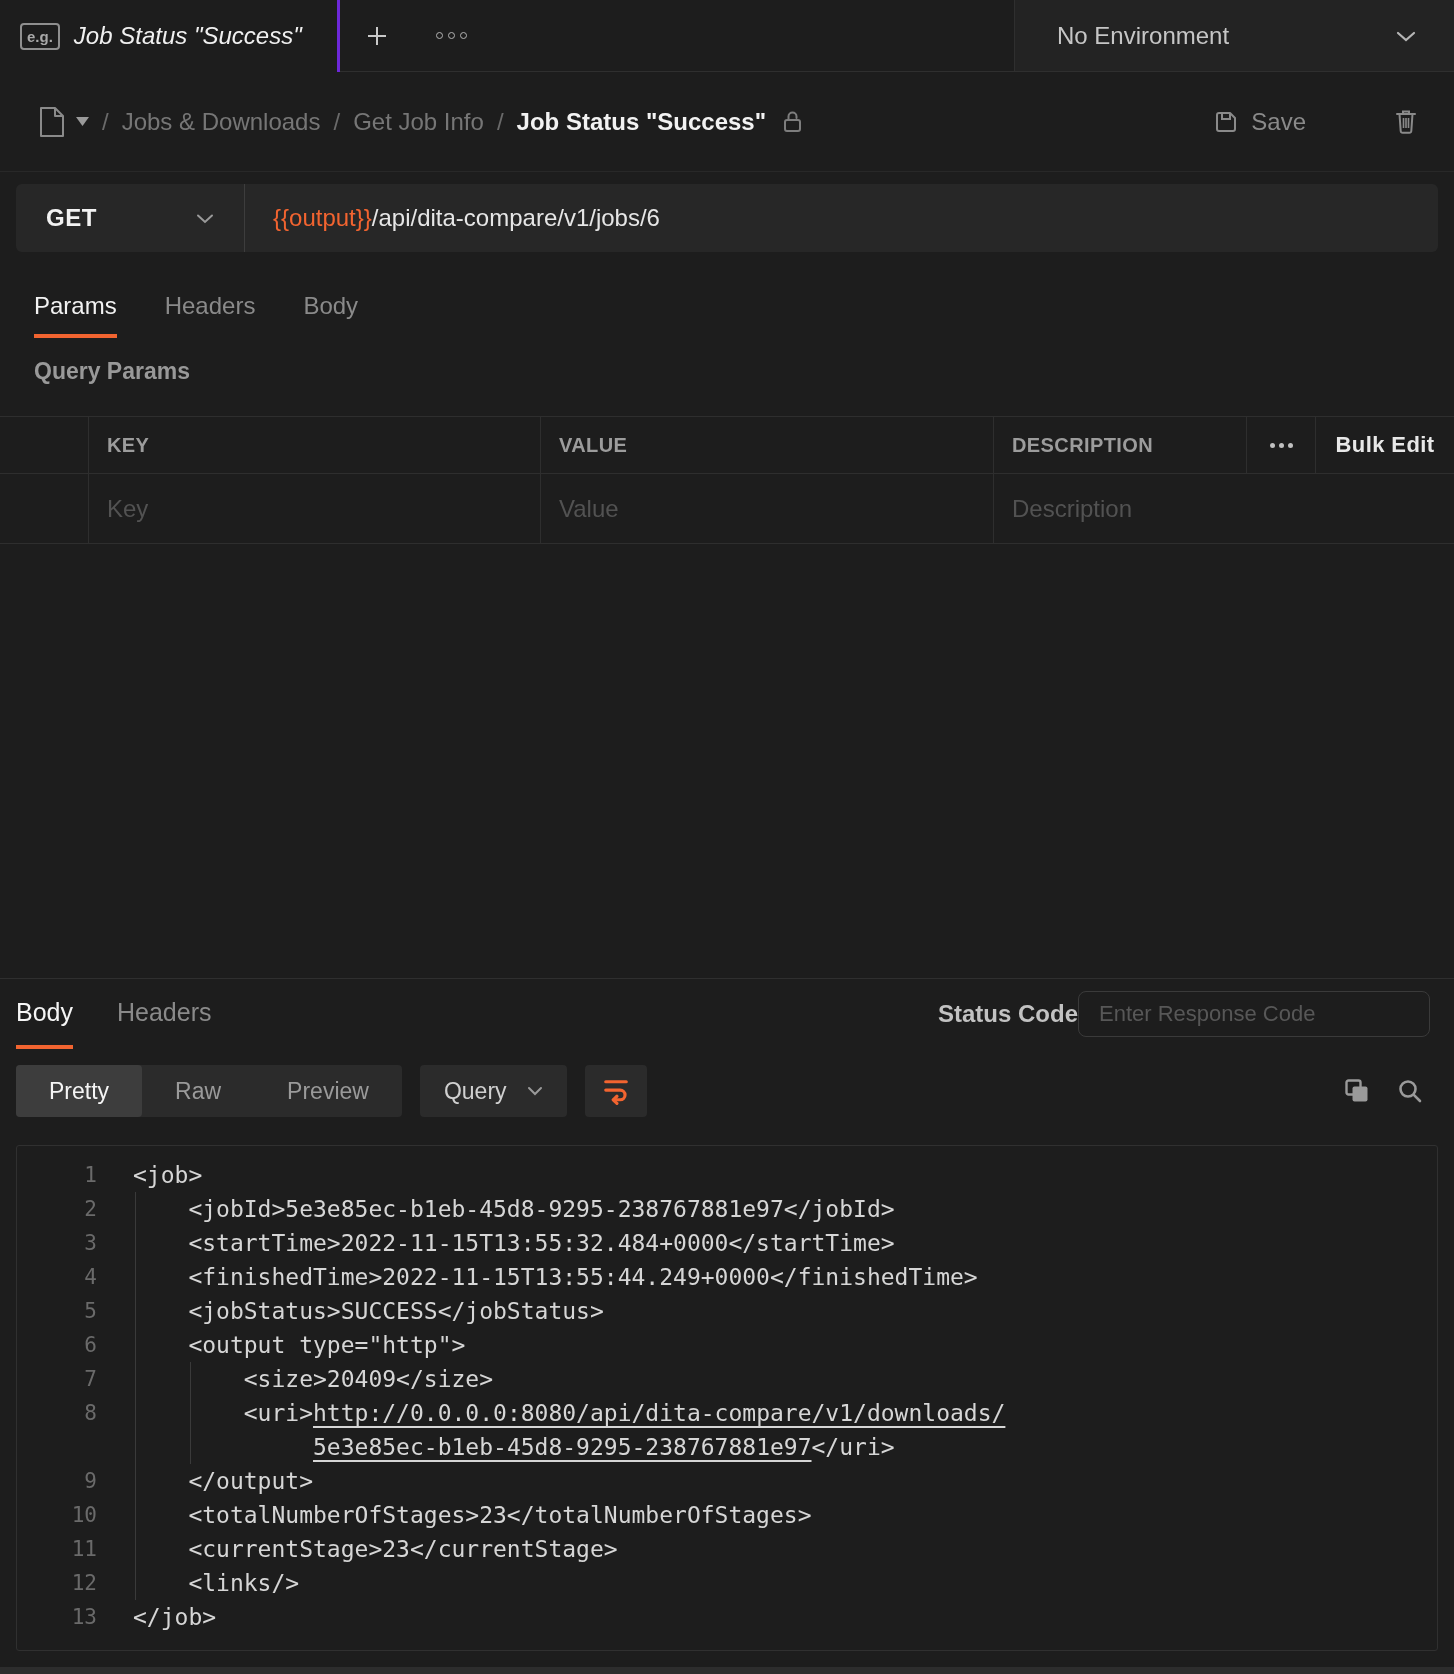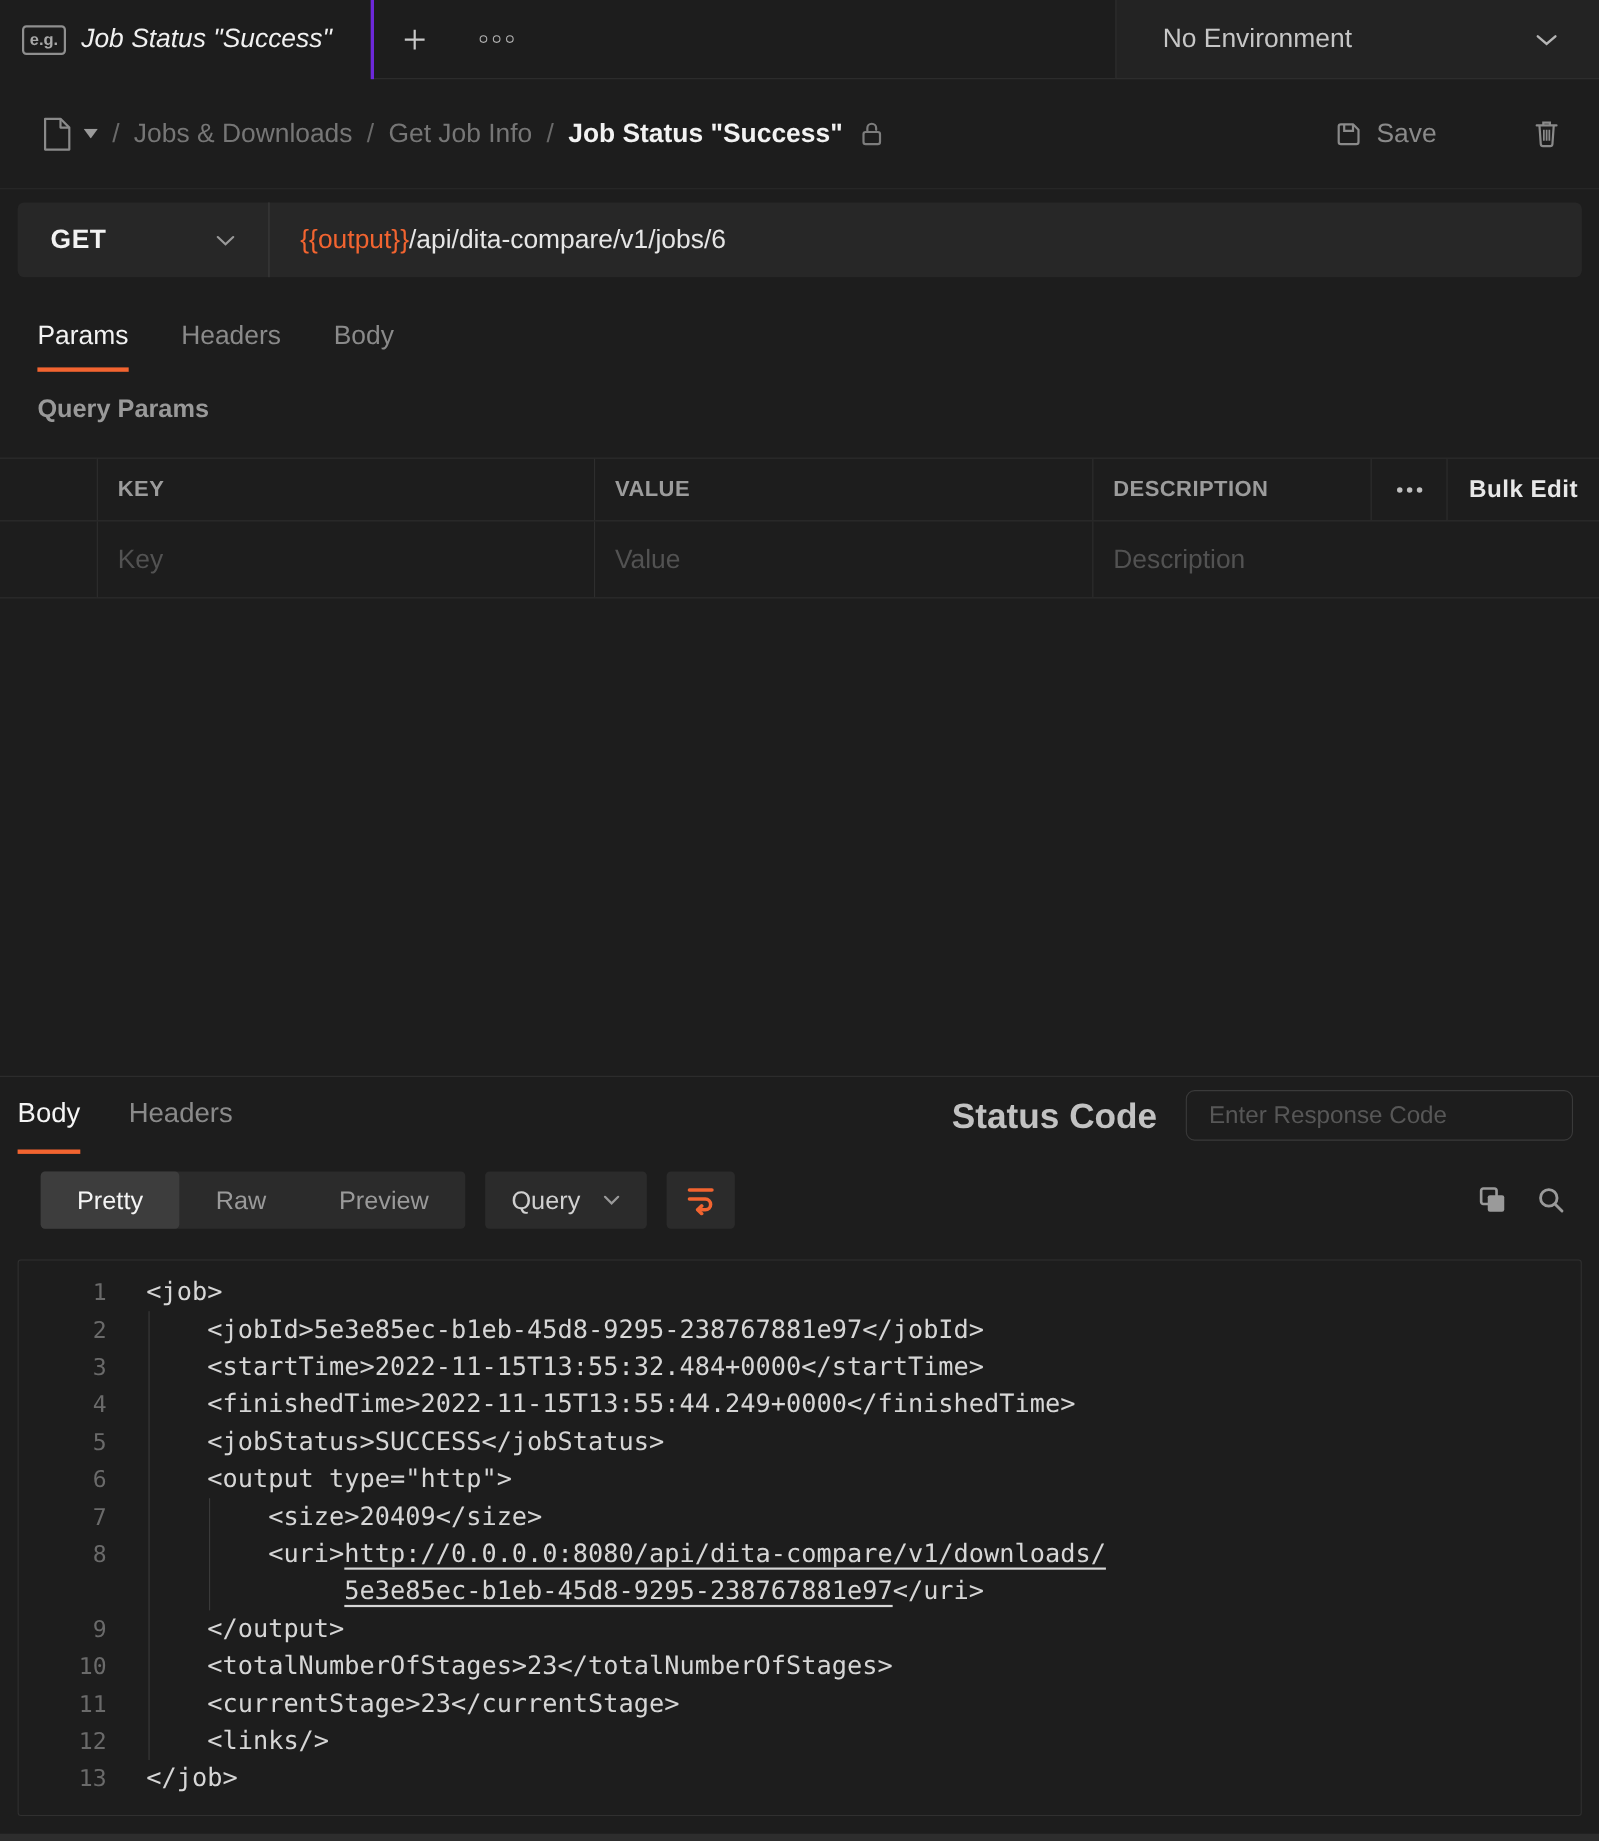--- a/index.html
+++ b/index.html
@@ -63,28 +63,28 @@
   .pcell.first { border-left:none; }
 
   .mid-spacer { height:434px; }
 
   
   .resp { border-top:1px solid #2f2f2f; }
   .resp-head { height:70px; display:flex; align-items:center; padding:0 16px; }
   .resp-tab { font-size:25px; color:#8a8a8a; margin-right:44px; align-self:stretch; display:flex; align-items:center;
               border-bottom:4px solid transparent; }
   .resp-tab.active { color:#f5f5f5; border-bottom-color:#f26430; }
-  .status-label { font-size:32px; font-weight:700; color:#c2c2c2; margin-right:26px; }
+  .status-label { font-size:24px; font-weight:700; color:#c2c2c2; }
   .status-input { width:352px; height:46px; background:transparent; border:1px solid #3a3a3a; border-radius:8px;
                   padding:0 20px; font-size:22px; color:#cccccc; margin-right:8px; outline:none;
                   font-family:"Liberation Sans",sans-serif; }
   .status-input::placeholder { color:#575757; }
 
   .resp-toolbar { margin:16px 16px 0; display:flex; align-items:center; height:52px; }
-  .seg { display:flex; background:#2b2b2b; border-radius:4px; height:52px;margin-left:21px; }
+  .seg { display:flex; background:#2b2b2b; border-radius:4px; height:52px; }
   .seg-btn { display:flex; align-items:center; padding:0 33px; font-size:23px; color:#9a9a9a; border-radius:4px; }
   .seg-btn.active { background:#3d3d3d; color:#f5f5f5; }
   .fmt { margin-left:18px; height:52px; background:#2b2b2b; border-radius:4px; display:flex; align-items:center;
          gap:20px; padding:0 24px; font-size:23px; color:#d0d0d0; }
   .wrap-btn { margin-left:18px; width:62px; height:52px; background:#2b2b2b; border-radius:4px;
               display:flex; align-items:center; justify-content:center; }
   .tool-icons { margin-left:auto; display:flex; align-items:center; gap:26px; margin-right:14px; }
 
   
   .code-panel { margin:28px 16px 0; border:1px solid #303030; border-radius:3px; padding:12px 0 16px;

